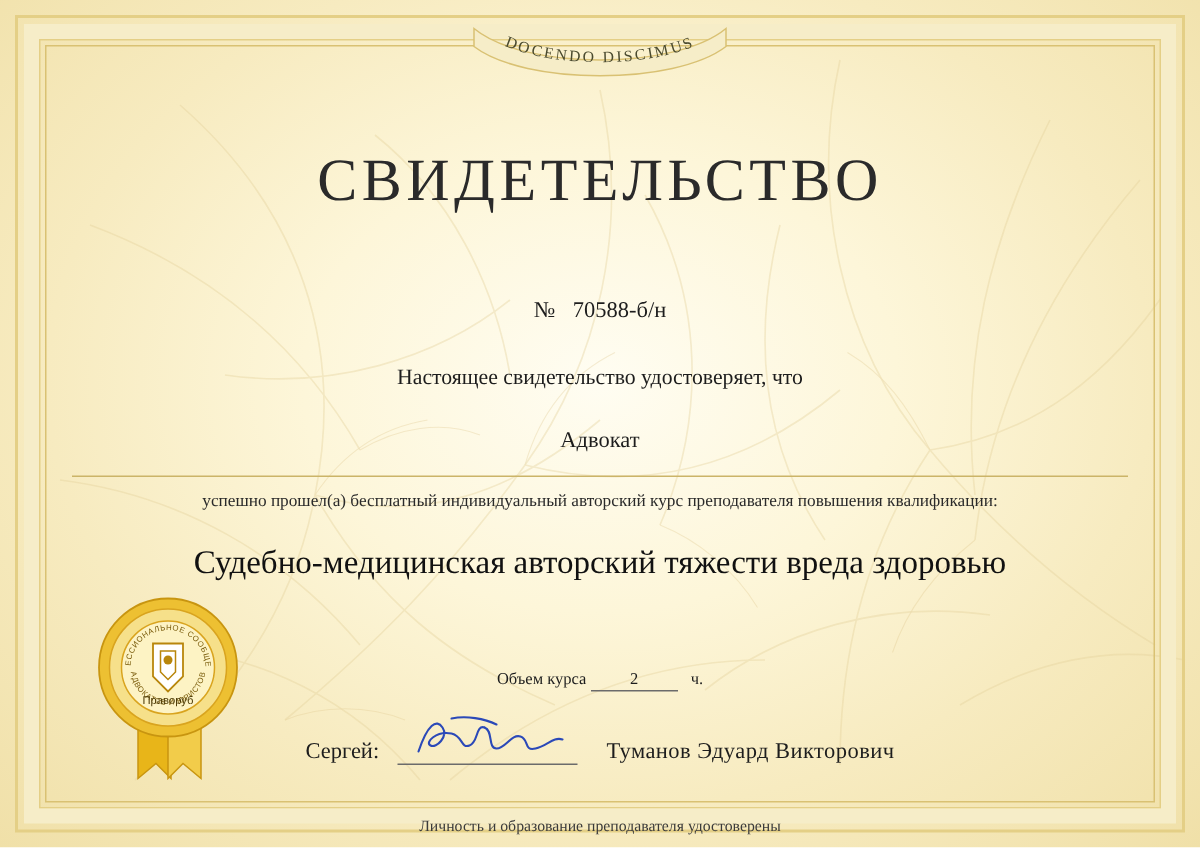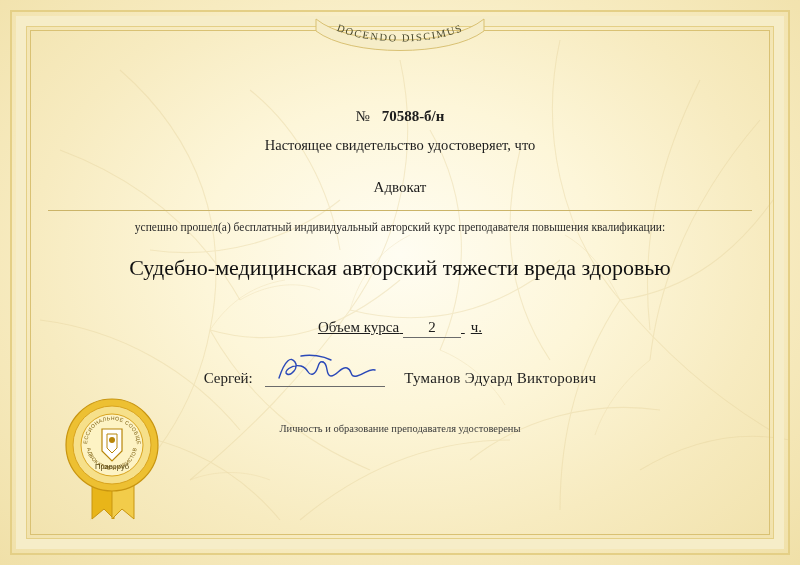--- a/index.html
+++ b/index.html
@@ -100,25 +100,25 @@
 
   .number-row {
     margin-top: 56px;
     font-size: 15px;
     color: #1d1d1d;
   }
   .number-row .num-sign {
     margin-right: 8px;
   }
   .number-row .num-val {
-    font-weight: 700;
+    font-weight: 400;
   }
 
   .subtitle {
-    margin-top: 12px;
+    margin-top: 28px;
     font-size: 14.5px;
     color: #1d1d1d;
   }
 
   .role {
     margin-top: 25px;
     font-size: 15px;
     color: #1d1d1d;
   }
 
@@ -141,24 +141,23 @@
     color: #2a2a2a;
   }
 
   .course-name {
     margin-top: 22px;
     font-size: 22px;
     color: #111;
   }
 
   .fields {
-    margin-top: 38px;
-    font-size: 15px;
-    color: #1d1d1d;
-    text-decoration: underline;
+    margin-top: 59px;
+    font-size: 11px;
+    color: #1d1d1d;
   }
   .field-line {
     margin-top: 8px;
     display: block;
   }
   .field-label { }
   .underline-val {
     display: inline-block;
     min-width: 46px;
     border-bottom: 1px solid #6b6b6b;
@@ -264,20 +263,21 @@
       <path d="M6,6 C40,34 140,34 174,6 L174,18 C140,44 40,44 6,18 Z" fill="#f6edc8" stroke="#d9c173" stroke-width="1"></path>
       <path id="ribbonArc" d="M16,12 C50,34 130,34 164,12" fill="none" stroke="none"></path>
       <text font-family="Liberation Serif, serif" font-size="10.5" fill="#4a4a2e" letter-spacing="1.6">
         <textPath href="#ribbonArc" startOffset="50%" text-anchor="middle">DOCENDO DISCIMUS</textPath>
       </text>
     </svg>
   </div>
 
   <div class="content">
 
+    <div class="title">СВИДЕТЕЛЬСТВО</div>
 
     <div class="number-row">
       <span class="num-sign">№</span>
       <span class="num-val">70588-б/н</span>
     </div>
 
     <div class="subtitle">Настоящее свидетельство удостоверяет, что</div>
 
     <div class="role">Адвокат</div>
 

